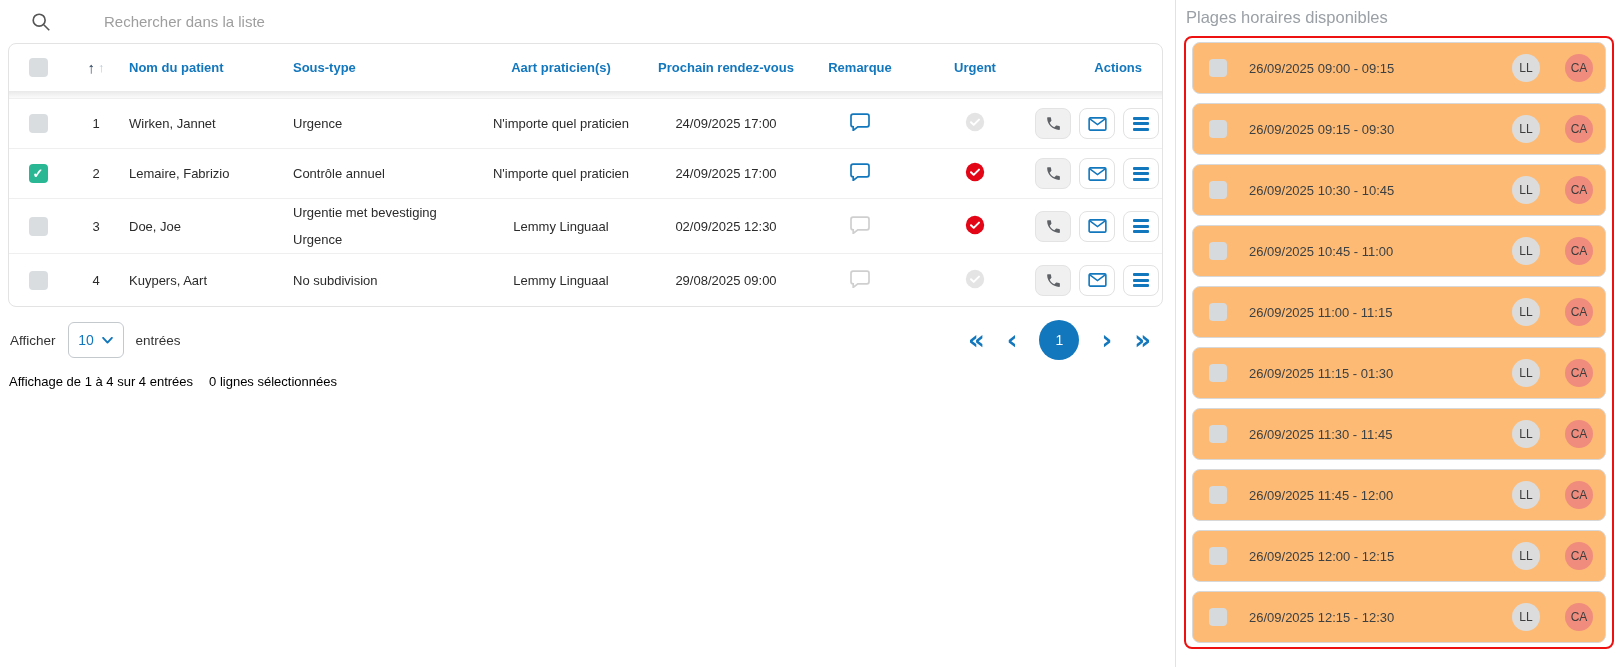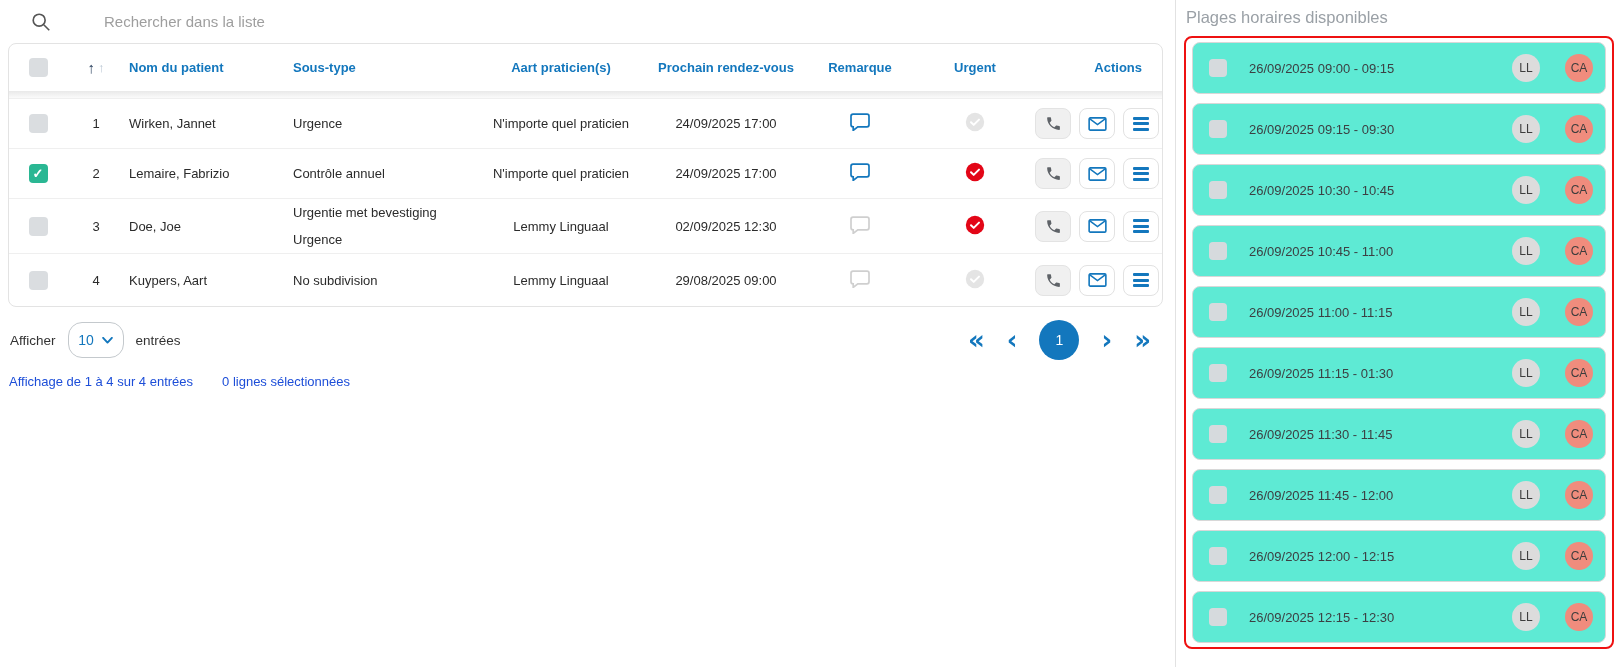--- a/index.html
+++ b/index.html
@@ -47,31 +47,31 @@
   .cc-gray { color:#e4e4e4; }
 
   .action-btn { width:36px; height:31px; border-radius:8px; display:flex; align-items:center; justify-content:center; cursor:pointer; }
   .btn-phone { background:#f0f0f0; border:1px solid #e3e3e3; }
   .btn-mail, .btn-menu { background:#fff; border:1px solid #e2e2e2; }
   .menu-glyph { display:flex; flex-direction:column; gap:2.5px; }
   .menu-glyph i { display:block; width:16px; height:3px; background:#1377bd; border-radius:1px; }
 
   .pager-row { display:flex; justify-content:space-between; align-items:center; margin:13px 24px 0 10px; }
   .pager-left { display:flex; align-items:center; gap:12px; font-size:13.5px; color:#333; }
-  .page-size { width:56px; height:36px; border:1px solid #c4c9cd; border-radius:14px; display:flex; align-items:center; justify-content:center; gap:8px; color:#1377bd; font-size:14px; cursor:pointer; }
+  .page-size { width:56px; height:36px; border:1px solid #c4c9cd; border-radius:6px; display:flex; align-items:center; justify-content:center; gap:8px; color:#1377bd; font-size:14px; cursor:pointer; }
   .pager-right { display:flex; align-items:center; gap:22px; }
   .pg-icon { color:#1377bd; font-size:26px; font-weight:700; line-height:1; cursor:pointer; font-family:"DejaVu Sans", sans-serif; }
   .pg-current { width:40px; height:40px; border-radius:50%; background:#1377bd; color:#fff; display:flex; align-items:center; justify-content:center; font-size:14px; cursor:pointer; }
-  .summary-row { margin:14px 0 0 9px; font-size:13px; color:#1d4ed8; display:flex; gap:29px; }
+  .summary-row { margin:14px 0 0 9px; font-size:13px; color:#000000; display:flex; gap:16px; }
 
   
   .slots-panel { flex:1; padding:6px 10px 0 8px; }
   .panel-title { color:#9aa0a6; font-size:16.5px; margin:2px 0 9px 2px; }
   .slots-box { border:2px solid #ee1111; border-radius:8px; padding:4px 6px; }
-  .slot-card { height:52px; border:1px solid #d8d8d8; border-radius:8px; background:#5eead4; display:flex; align-items:center; padding:0 12px 0 16px; cursor:pointer; }
+  .slot-card { height:52px; border:1px solid #d8d8d8; border-radius:8px; background:#fdba74; display:flex; align-items:center; padding:0 12px 0 16px; cursor:pointer; }
   .slot-card + .slot-card { margin-top:9px; }
   .slot-check { width:18px; height:18px; border-radius:4px; background:#d6dadd; }
   .slot-time { margin-left:22px; font-size:13px; color:#3c4043; }
   .slot-avatars { margin-left:auto; display:flex; gap:25px; }
   .avatar { width:28px; height:28px; border-radius:50%; display:flex; align-items:center; justify-content:center; font-size:12px; color:#3d3d3d; }
   .av-gray { background:#dcdcdc; }
   .av-salmon { background:#f08c7d; }
 </style>
 </head>
 <body>

